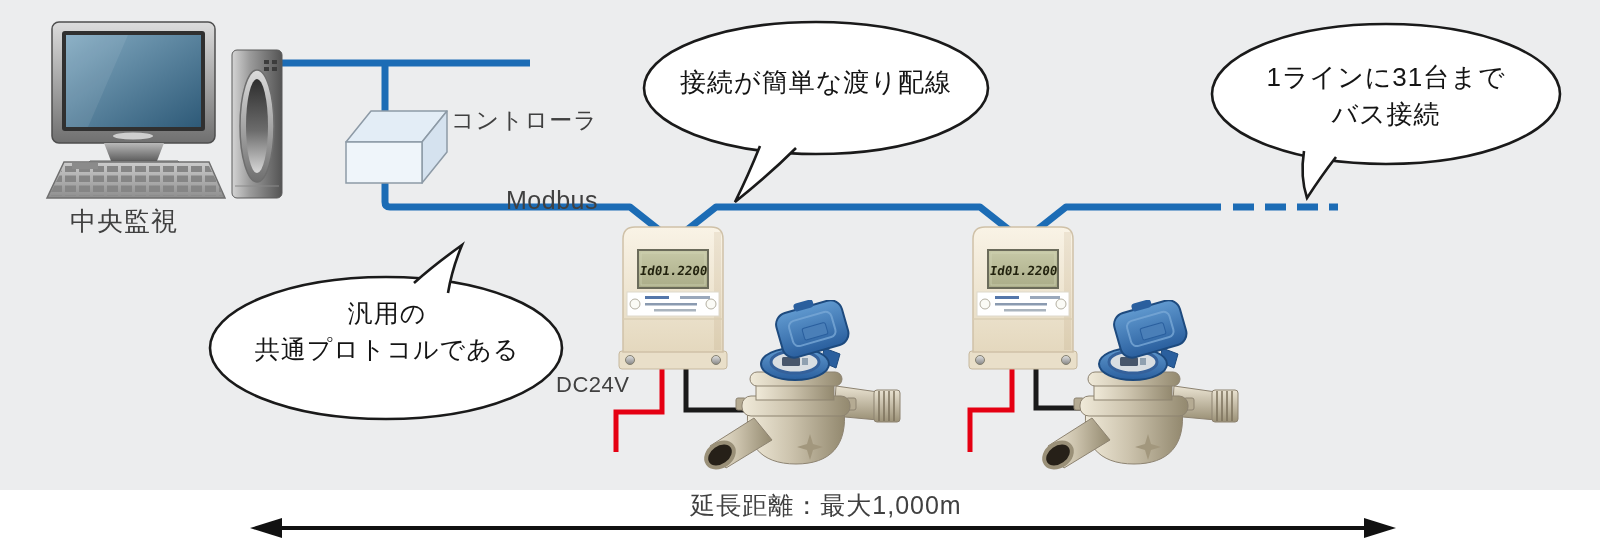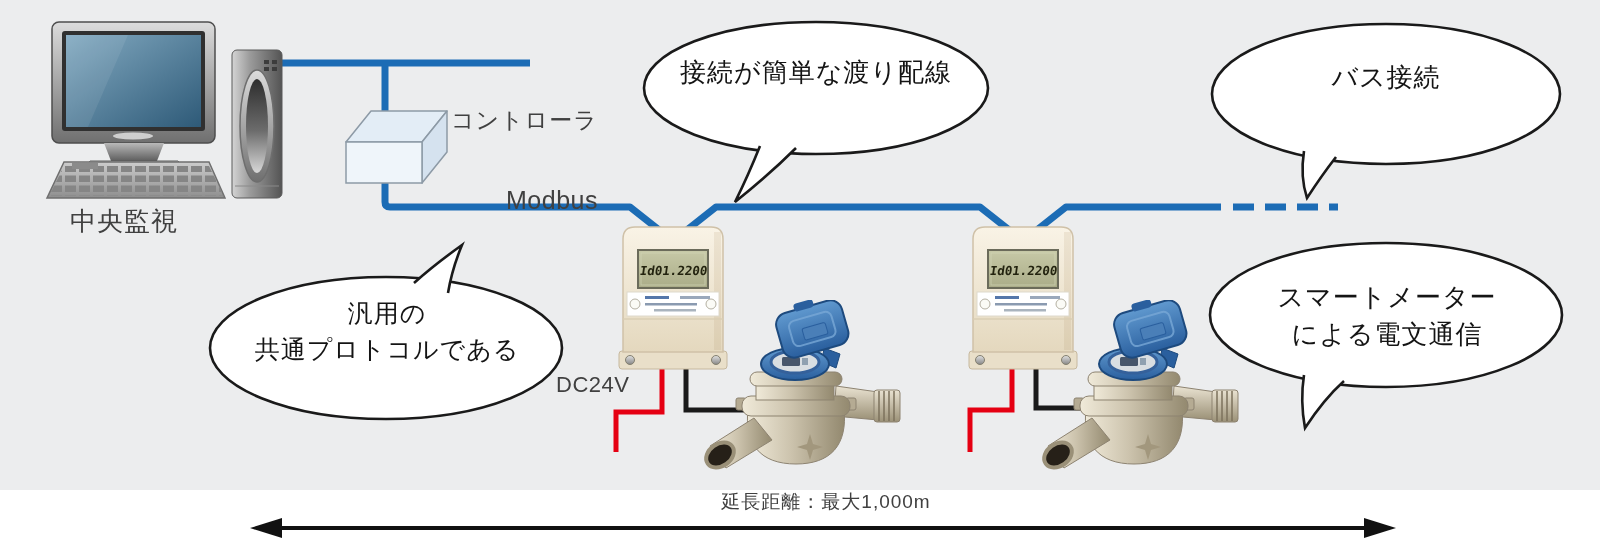--- a/index.html
+++ b/index.html
@@ -239,62 +239,53 @@
       <rect x="-10" y="-2" width="24" height="12" rx="2" fill="#4a7fb8" stroke="#2a5f9e"></rect>
       <rect x="-12" y="-28" width="20" height="8" rx="3" fill="#2a5f9e"></rect>
     </g>
   </svg>
 
   <div class="bubble" style="left:638px;top:16px;width:356px;height:210px">
     <svg width="356" height="210" viewBox="0 0 356 210">
       <ellipse class="bub" cx="178" cy="72" rx="172" ry="66"></ellipse>
       <path class="bub" d="M122,130 Q110,160 97,186 Q132,158 158,132"></path>
     </svg>
-    <div class="bubble-text" style="top:38px">
+    <div class="bubble-text" style="top:48px">
       <div>接続が簡単な渡り配線</div>
     </div>
   </div>
 
   <div class="bubble" style="left:1206px;top:19px;width:360px;height:200px">
     <svg width="360" height="200" viewBox="0 0 360 200">
       <ellipse class="bub" cx="180" cy="75" rx="174" ry="70"></ellipse>
       <path class="bub" d="M98,132 Q94,158 101,179 Q116,156 130,138"></path>
     </svg>
     <div class="bubble-text" style="top:40px">
+      <div>1ラインに31台まで</div>
       <div>バス接続</div>
     </div>
   </div>
 
   <div class="bubble" style="left:206px;top:241px;width:362px;height:182px">
     <svg width="362" height="182" viewBox="0 0 362 182">
       <ellipse class="bub" cx="180" cy="107" rx="176" ry="71"></ellipse>
       <path class="bub" d="M208,42 Q228,24 256,4 Q246,28 242,52"></path>
     </svg>
     <div class="bubble-text small" style="top:54px">
       <div>汎用の</div>
       <div>共通プロトコルである</div>
     </div>
   </div>
 
-  <div class="bubble" style="left:1206px;top:239px;width:362px;height:196px">
-    <svg width="362" height="196" viewBox="0 0 362 196">
-      <ellipse class="bub" cx="180" cy="76" rx="176" ry="72"></ellipse>
-      <path class="bub" d="M98,136 Q94,162 99,189 Q118,160 138,142"></path>
-    </svg>
-    <div class="bubble-text" style="top:40px">
-      <div>スマートメーター</div>
-      <div>による電文通信</div>
-    </div>
-  </div>
 
   <div class="lbl" style="left:70px;top:204px;width:160px;text-align:left;font-size:26px">中央監視</div>
   <div class="lbl" style="left:451px;top:105px;font-size:23px">コントローラ</div>
   <div class="lbl" style="left:506px;top:186px;font-size:25px;letter-spacing:0.5px">Modbus</div>
   <div class="lbl" style="left:556px;top:372px;font-size:22px;letter-spacing:0.5px">DC24V</div>
-  <div class="lbl" style="left:626px;top:489px;width:400px;text-align:center;font-size:19px">延長距離：最大1,000m</div>
+  <div class="lbl" style="left:626px;top:489px;width:400px;text-align:center;font-size:25px">延長距離：最大1,000m</div>
 
   <svg class="layer" style="left:248px;top:508px" width="1150" height="34" viewBox="0 0 1150 34">
     <line x1="30" y1="20" x2="1120" y2="20" stroke="#111111" stroke-width="4"></line>
     <polygon points="2,20 34,10 34,30" fill="#111111"></polygon>
     <polygon points="1148,20 1116,10 1116,30" fill="#111111"></polygon>
   </svg>
 
 </div>
 
 </body></html>

